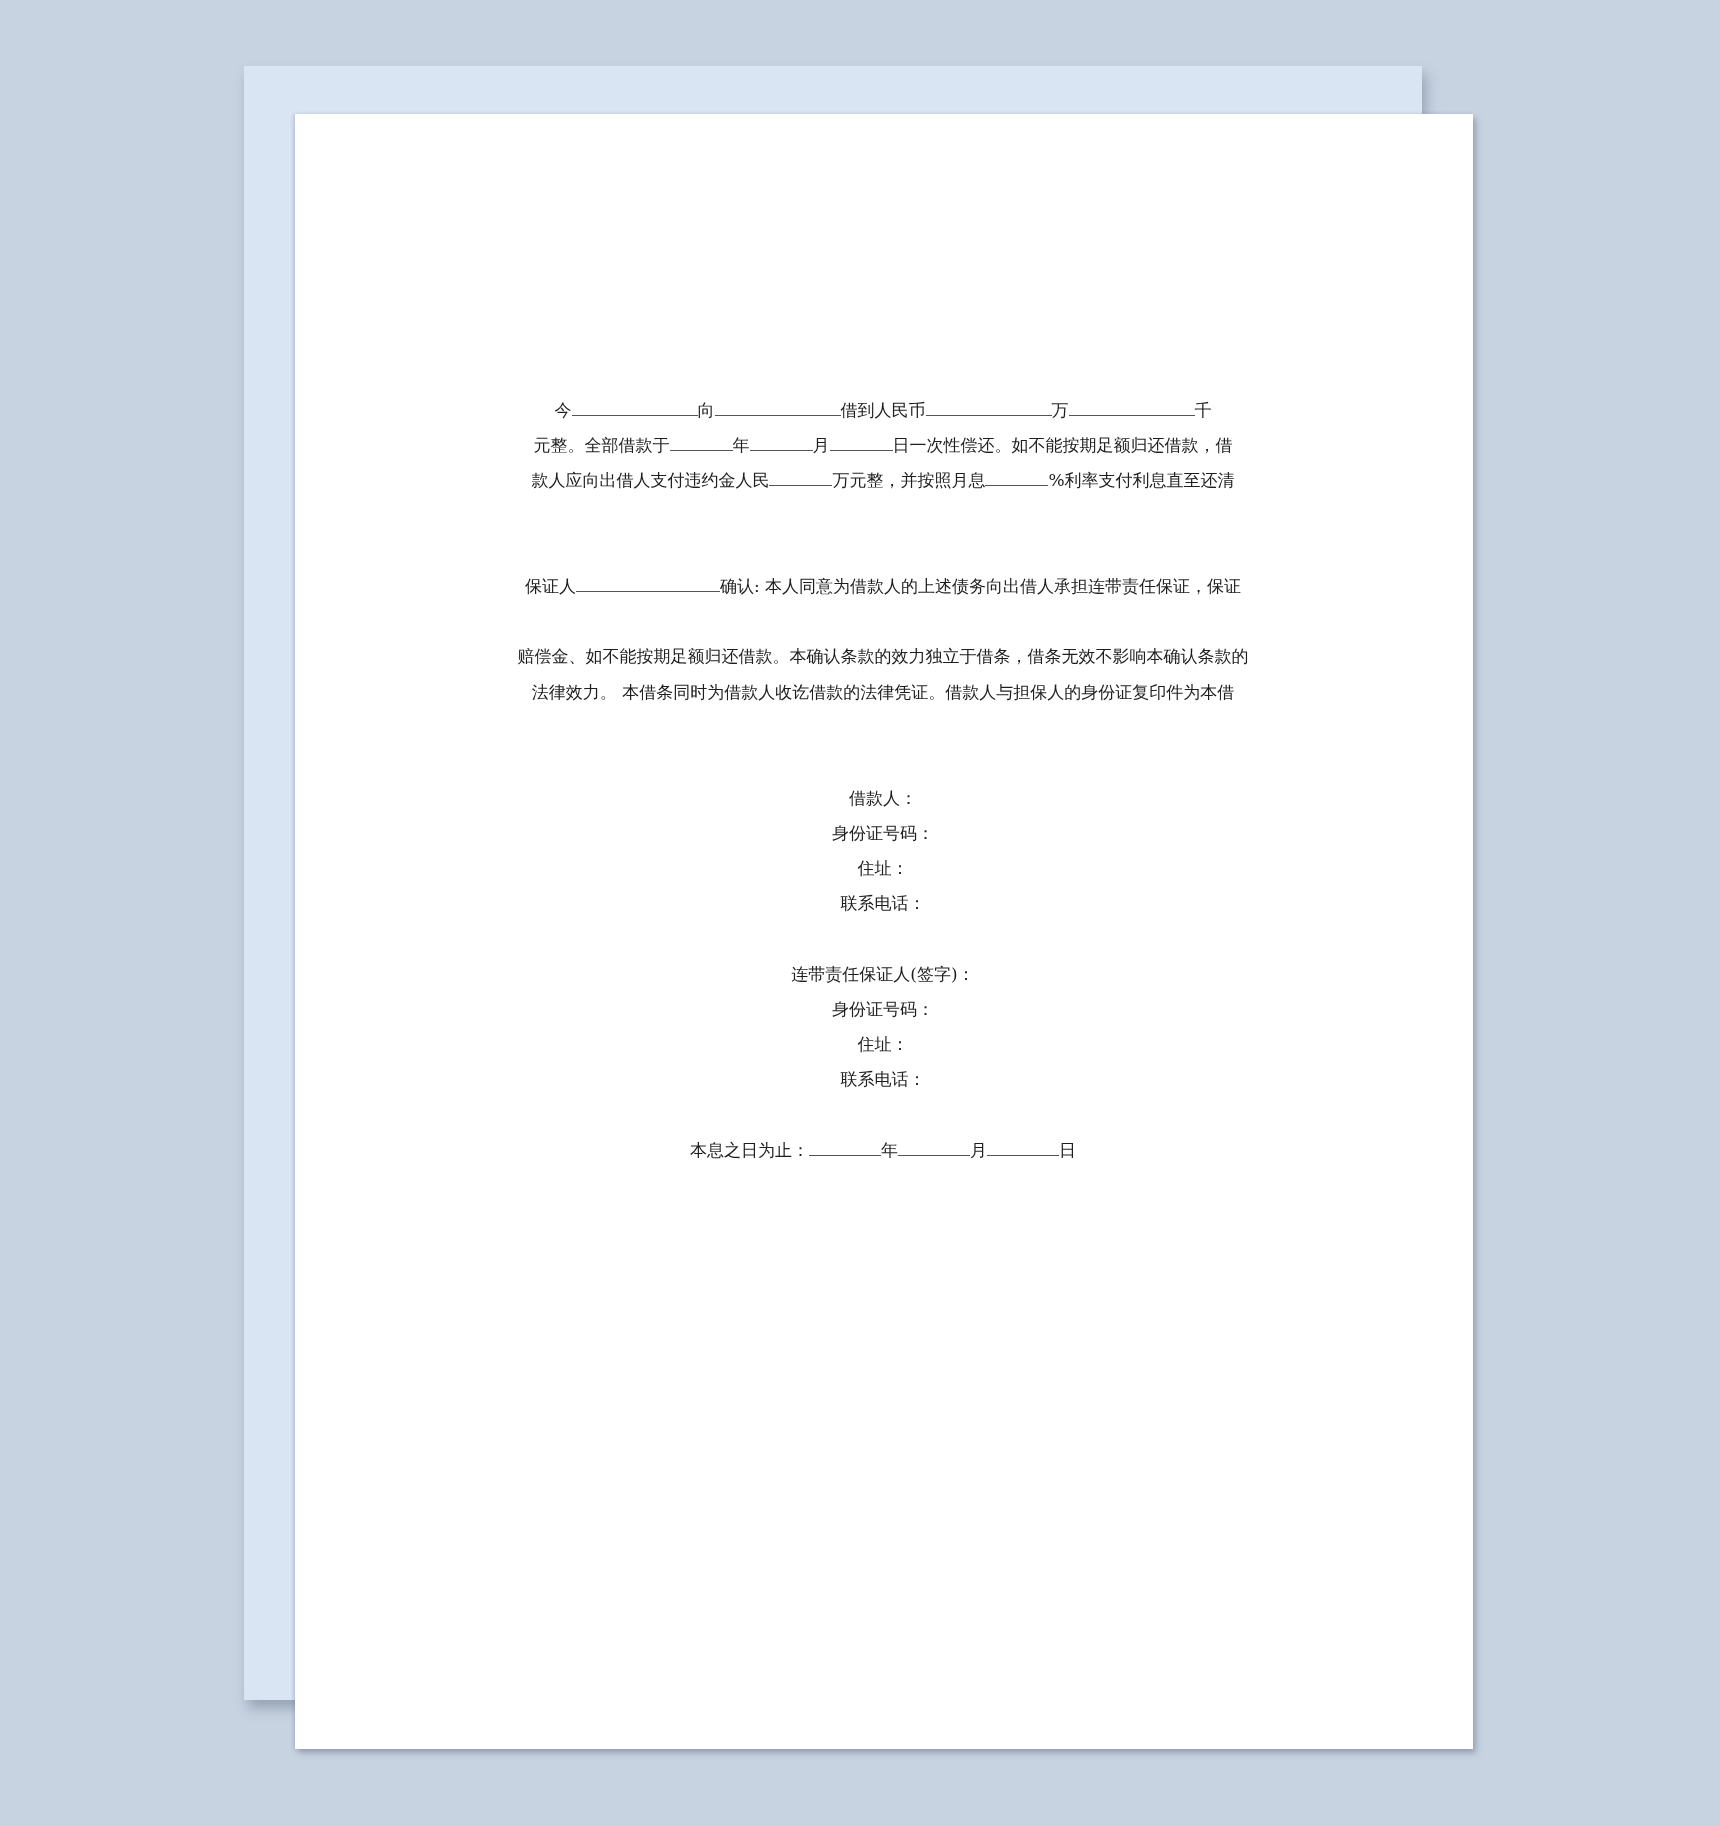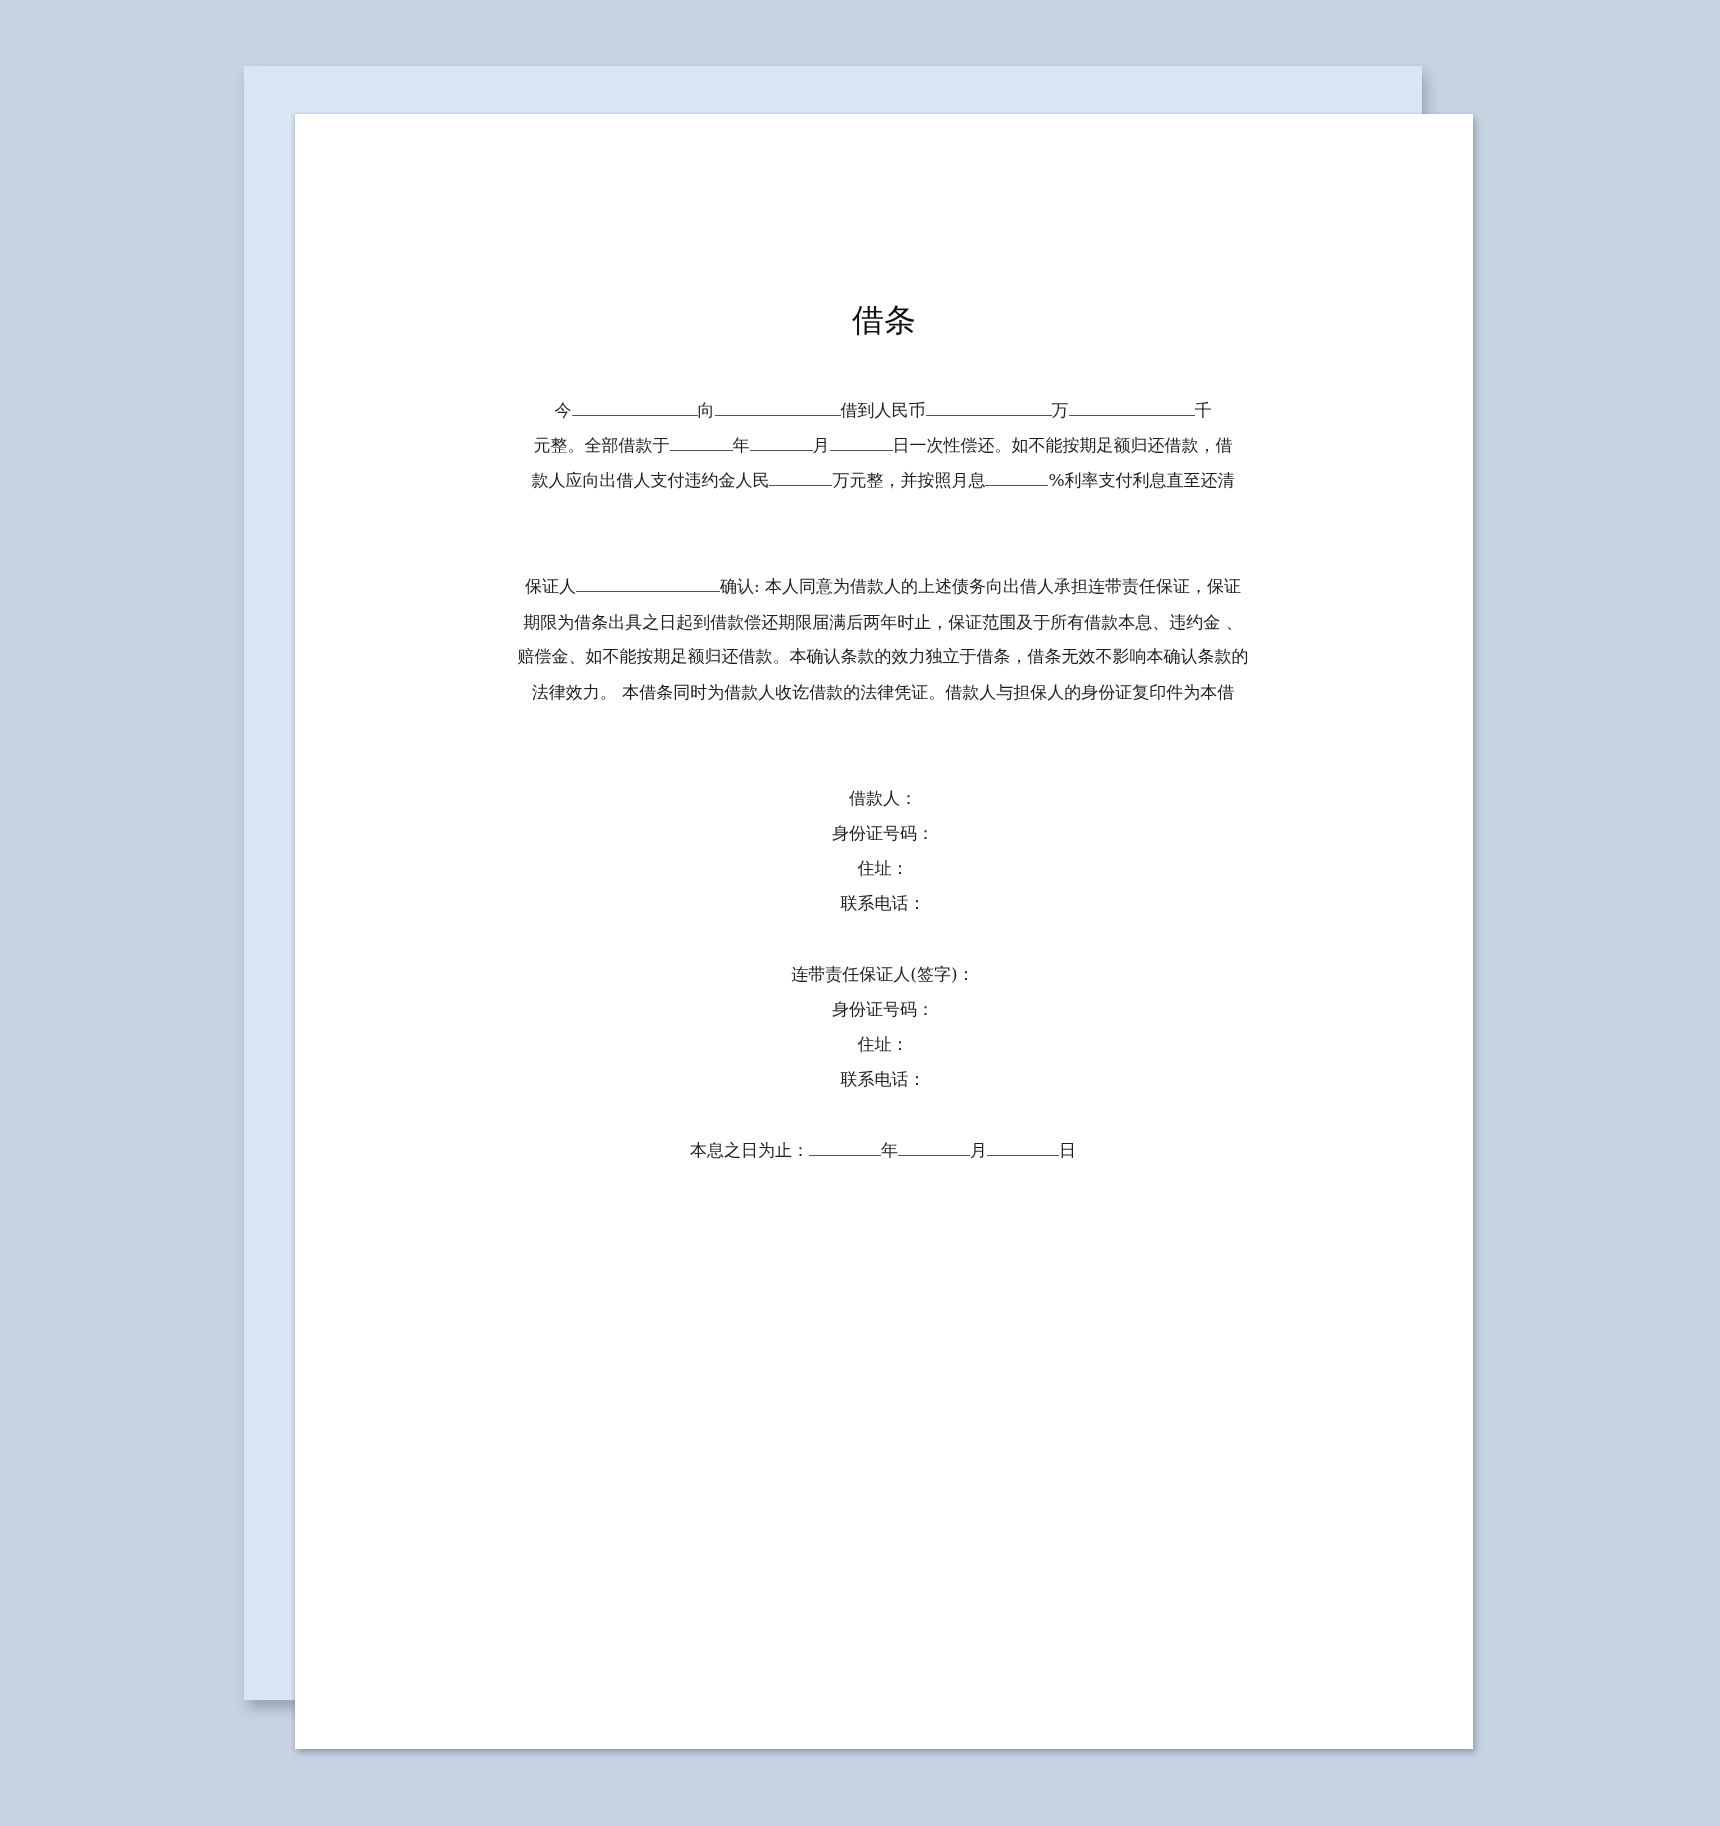--- a/index.html
+++ b/index.html
@@ -34,36 +34,34 @@
     text-align: center;
   }
   .blank { display: inline-block; border-bottom: 1px solid #555; height: 14px; vertical-align: baseline; }
 </style>
 </head>
 <body>
 
 <div class="back-page"></div>
 
 <div class="front-page">
-  <div class="title">借条</div>
 
   <div class="line" style="top:285px">
     <span>今</span><span class="blank" style="width:126px"></span><span>向</span><span class="blank" style="width:126px"></span><span>借到人民币</span><span class="blank" style="width:126px"></span><span>万</span><span class="blank" style="width:126px"></span><span>千</span>
   </div>
   <div class="line" style="top:320px">
     <span>元整。全部借款于</span><span class="blank" style="width:63px"></span><span>年</span><span class="blank" style="width:63px"></span><span>月</span><span class="blank" style="width:63px"></span><span>日一次性偿还。如不能按期足额归还借款，借</span>
   </div>
   <div class="line" style="top:355px">
     <span>款人应向出借人支付违约金人民</span><span class="blank" style="width:63px"></span><span>万元整，并按照月息</span><span class="blank" style="width:63px"></span><span>%利率支付利息直至还清</span>
   </div>
 
   <div class="line" style="top:461px">
     <span>保证人</span><span class="blank" style="width:144px"></span><span>确认: 本人同意为借款人的上述债务向出借人承担连带责任保证，保证</span>
   </div>
-  <div class="line" style="top:497px">期限为借条出具之日起到借款偿还期限届满后两年时止，保证范围及于所有借款本息、违约金 、</div>
   <div class="line" style="top:531px">赔偿金、如不能按期足额归还借款。本确认条款的效力独立于借条，借条无效不影响本确认条款的</div>
   <div class="line" style="top:567px">法律效力。  本借条同时为借款人收讫借款的法律凭证。借款人与担保人的身份证复印件为本借</div>
 
   <div class="line" style="top:673px">借款人：</div>
   <div class="line" style="top:708px">身份证号码：</div>
   <div class="line" style="top:743px">住址：</div>
   <div class="line" style="top:778px">联系电话：</div>
 
   <div class="line" style="top:849px">连带责任保证人(签字)：</div>
   <div class="line" style="top:884px">身份证号码：</div>

